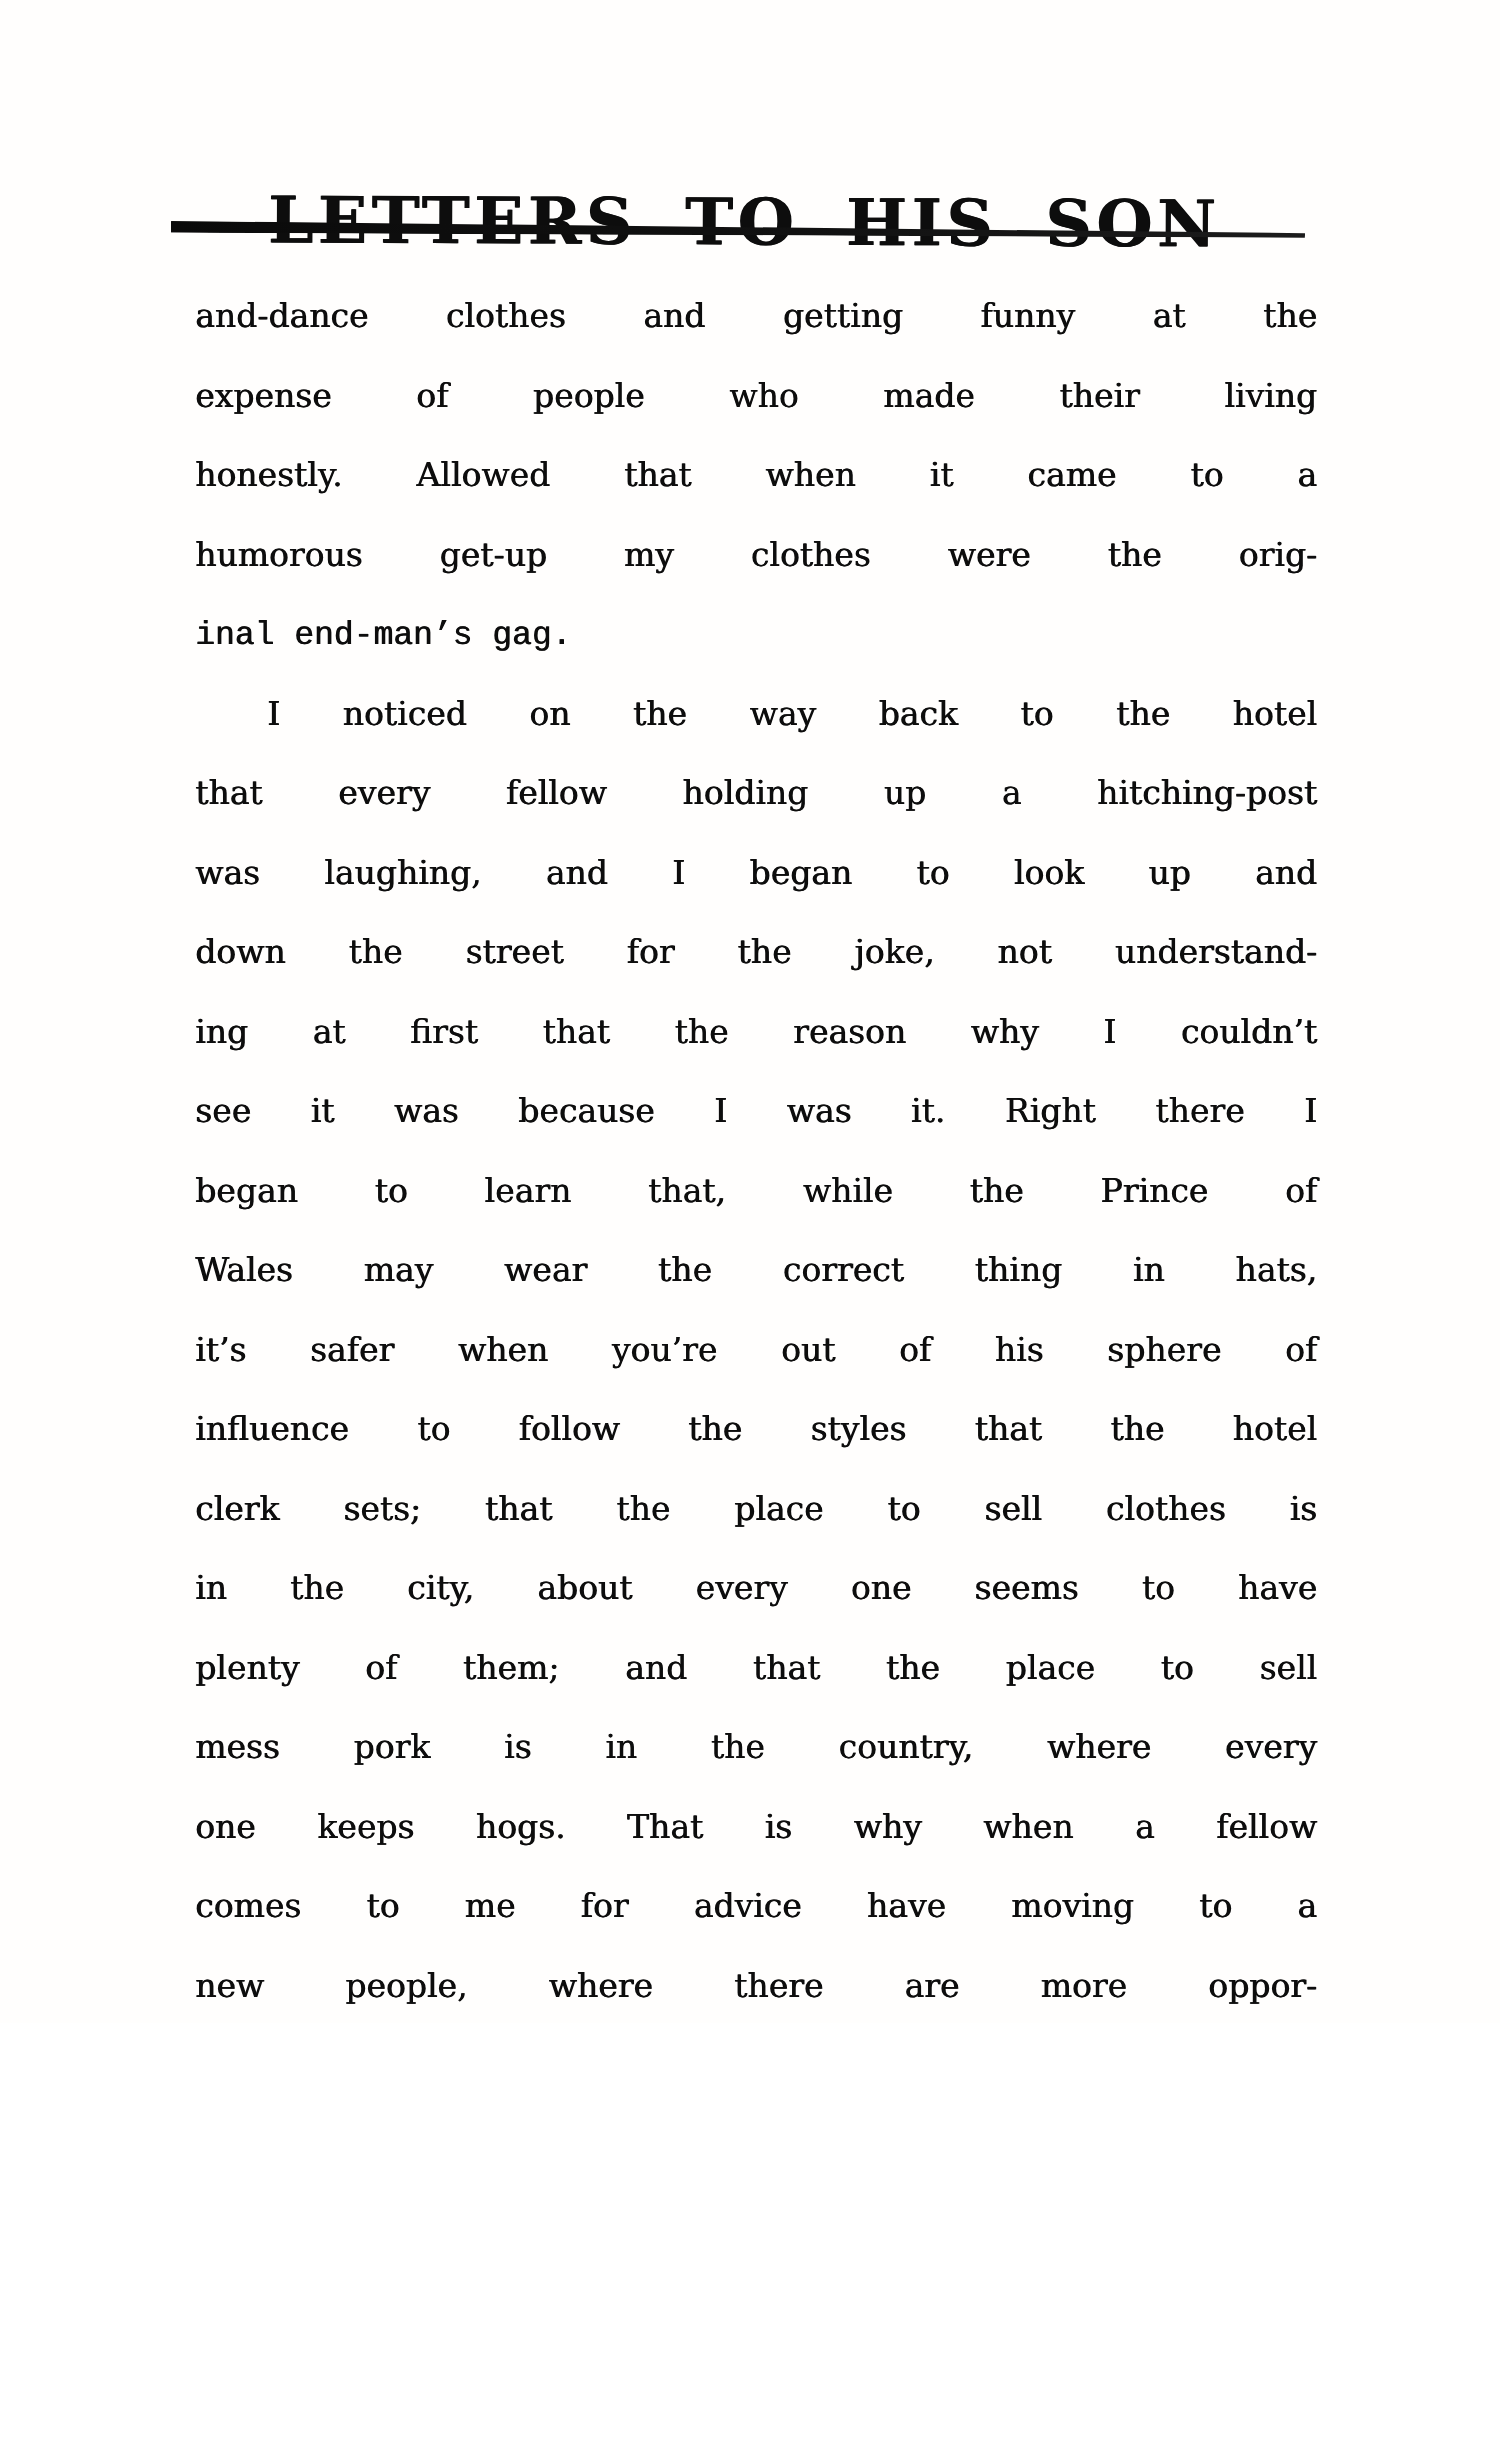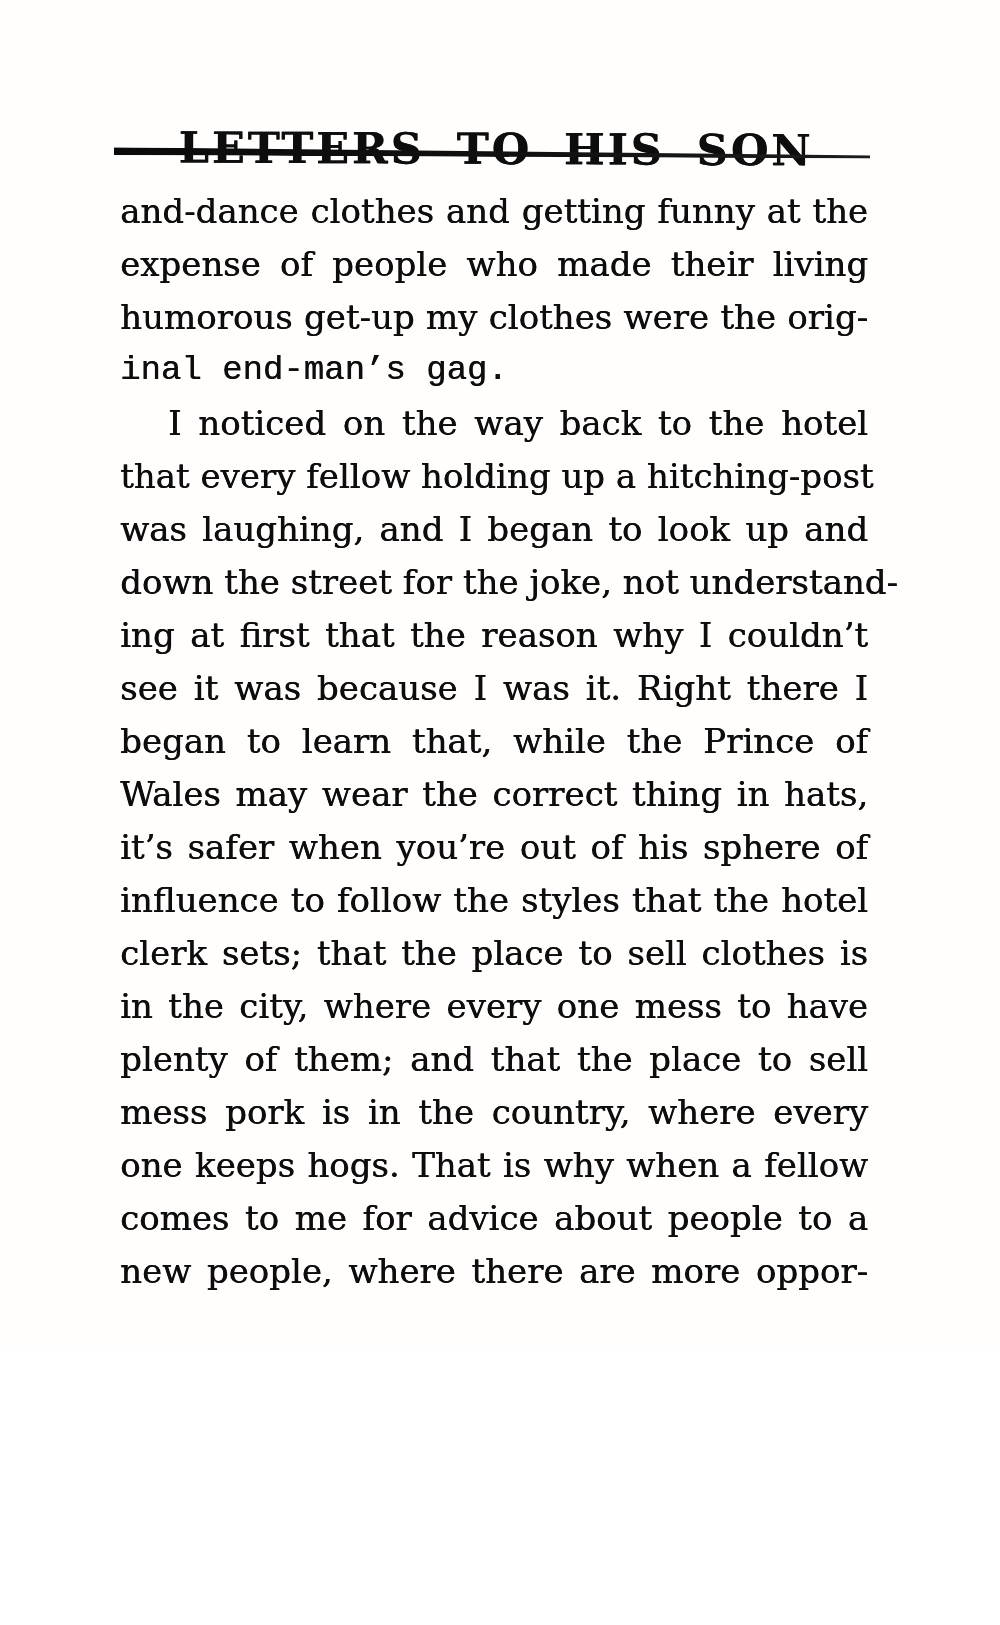--- a/index.html
+++ b/index.html
@@ -39,24 +39,24 @@
     top: 149px;
     width: 756px;
     height: 8px;
     background: linear-gradient(to right, #0a0a0a 0%, #111 55%, #1c1c1c 100%);
     clip-path: polygon(0% 2%, 100% 58%, 100% 95%, 0% 100%);
     transform: rotate(0.28deg);
   }
   
   .body-block {
     position: absolute;
-    left: 120px;
+    left: 130px;
     top: 185px;
     width: 748px;
-    font-size: 34px;
+    font-size: 22px;
     text-shadow: 0.45px 0 0 currentColor;
   }
   .line {
     height: 53px;
     line-height: 53px;
     text-align: justify;
     text-align-last: justify;
     text-justify: inter-word;
     white-space: nowrap;
     overflow: visible;
@@ -105,38 +105,39 @@
 <div class="page">
 
   <h1 class="running-head">LETTERS TO HIS SON</h1>
 
   <div class="head-rule"></div>
 
   <div class="body-block">
 
   <div class="line">and-dance clothes and getting funny at the</div>
       <div class="line">expense of people who made their living</div>
+      <div class="line">honestly.  Allowed that when it came to a</div>
       <div class="line">humorous get-up  my clothes were the orig-</div>
       <div class="line nojust">inal end-man’s gag.</div>
       <div class="line indent">I noticed on the way back to the hotel</div>
       <div class="line">that every fellow holding up a hitching-post</div>
       <div class="line">was laughing, and I began to look up and</div>
       <div class="line">down the street for the joke, not understand-</div>
       <div class="line">ing at first that the reason why I couldn’t</div>
       <div class="line">see it was because I was it.  Right there I</div>
       <div class="line">began to learn that, while the Prince of</div>
       <div class="line">Wales may wear the correct thing in hats,</div>
       <div class="line">it’s safer when you’re out of his sphere of</div>
       <div class="line">influence to follow the styles that the hotel</div>
       <div class="line">clerk sets; that the place to sell clothes is</div>
-      <div class="line">in the city, where every one mess to have</div>
+      <div class="line">in the city, about every one seems to have</div>
       <div class="line">plenty of them; and that the place to sell</div>
       <div class="line">mess pork is in the country, where every</div>
       <div class="line">one keeps hogs.  That is why when a fellow</div>
-      <div class="line">comes to me for advice about people to a</div>
+      <div class="line">comes to me for advice have moving to a</div>
       <div class="line">new people, where there are more oppor-</div>
     </div>
 
   <div class="page-number">
     <span class="pg-prefix">1</span><span class="pg-digits">37</span>
   </div>
 
   <div class="speck"></div>
 
 </div>

